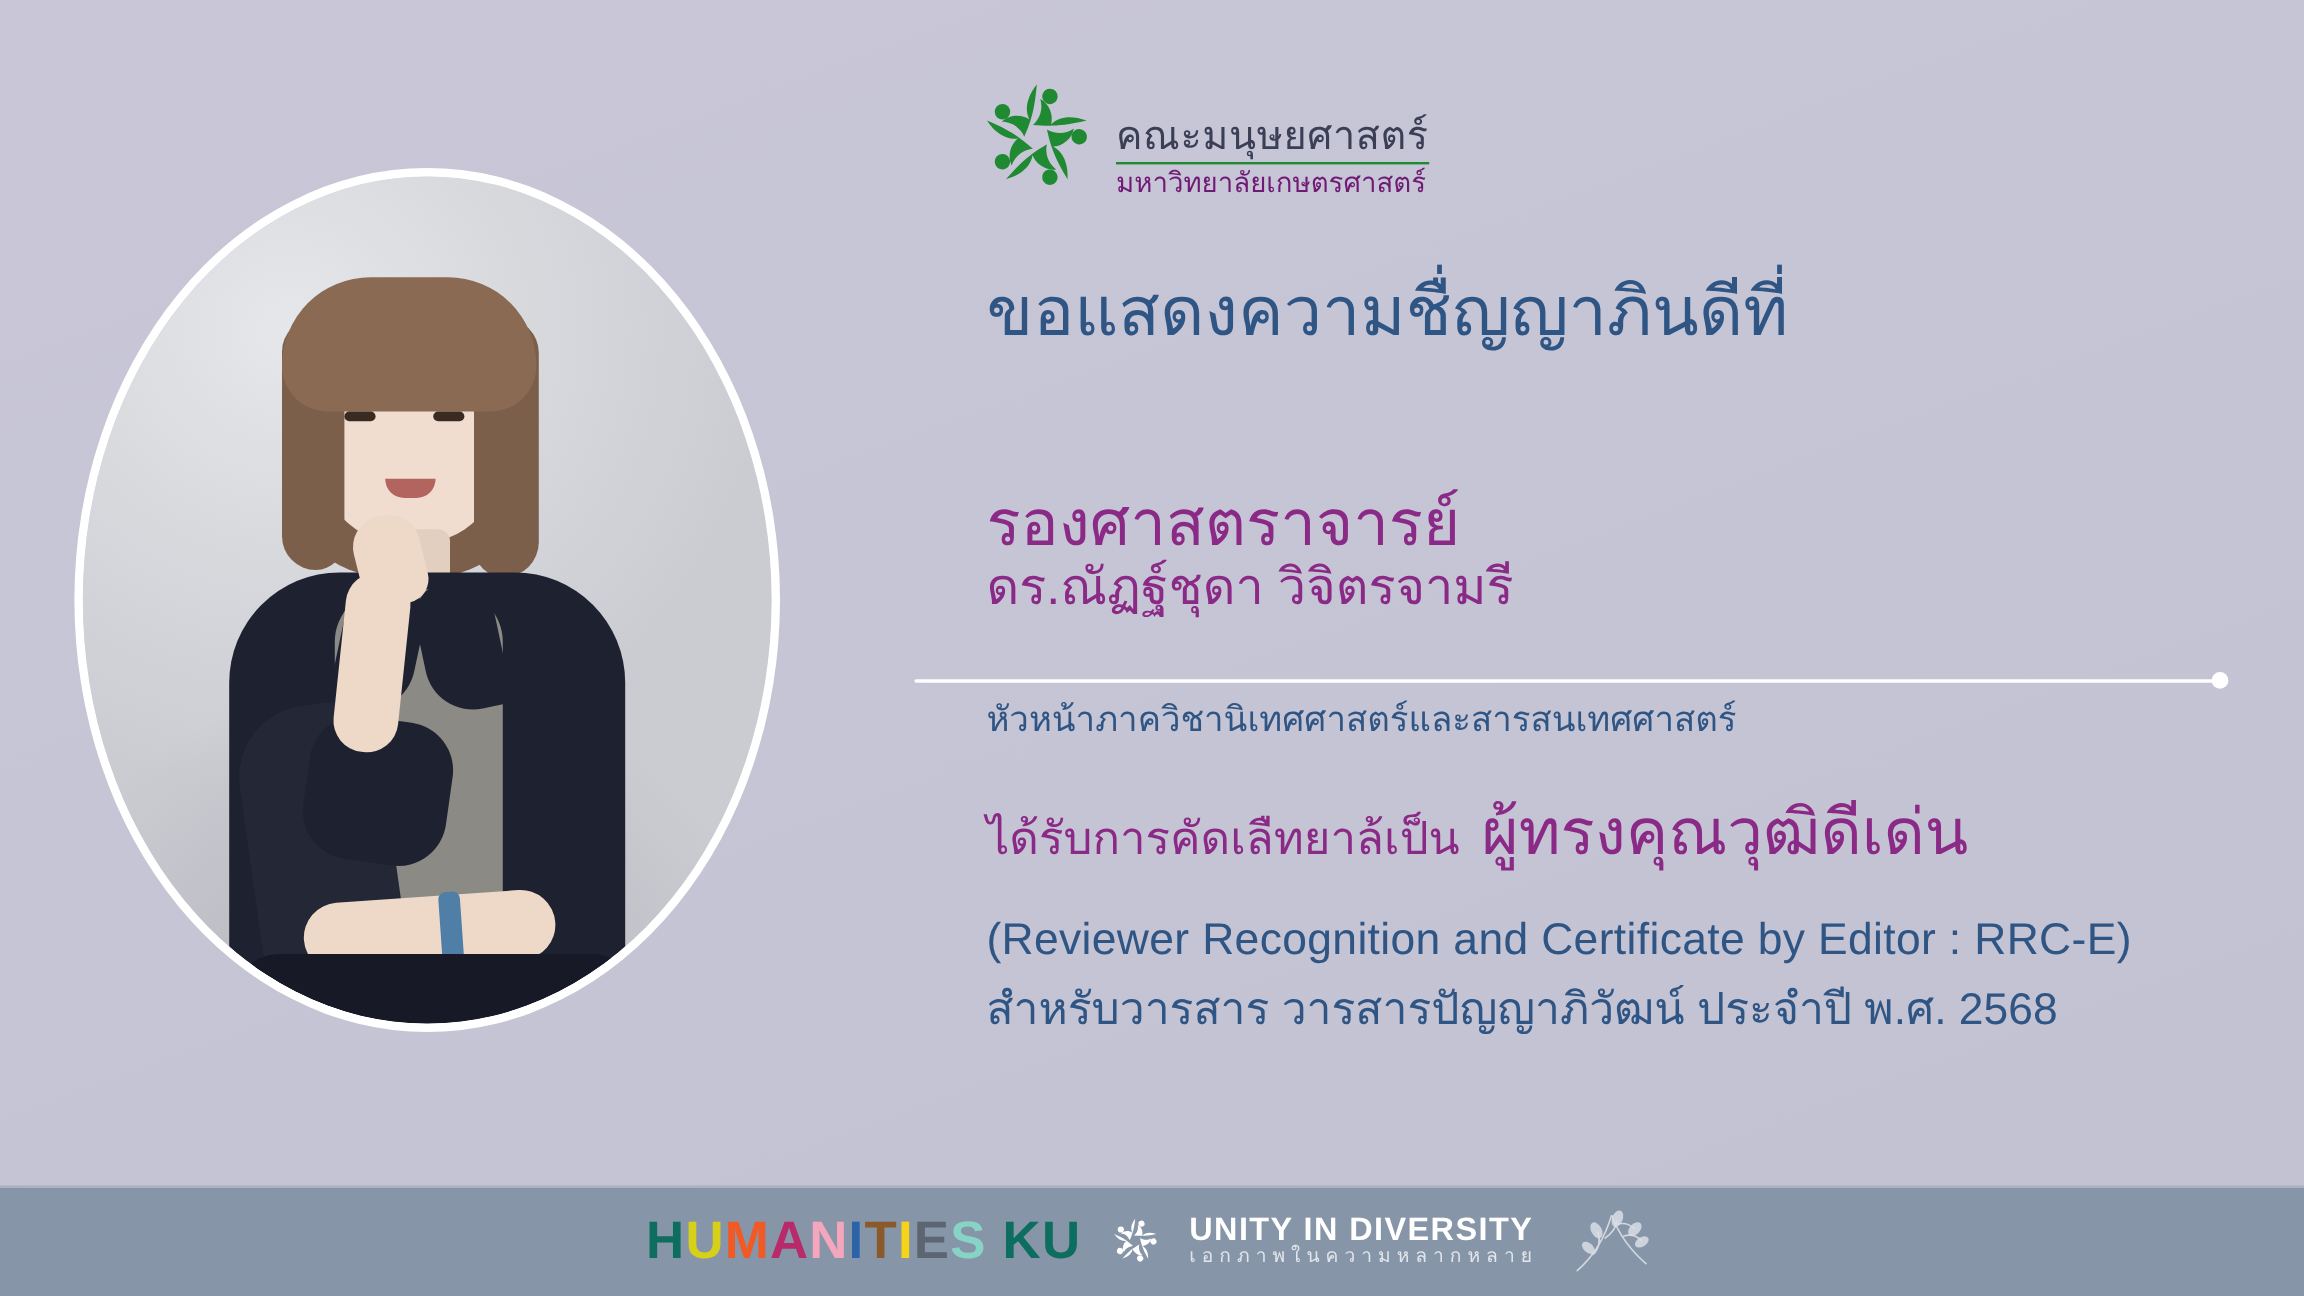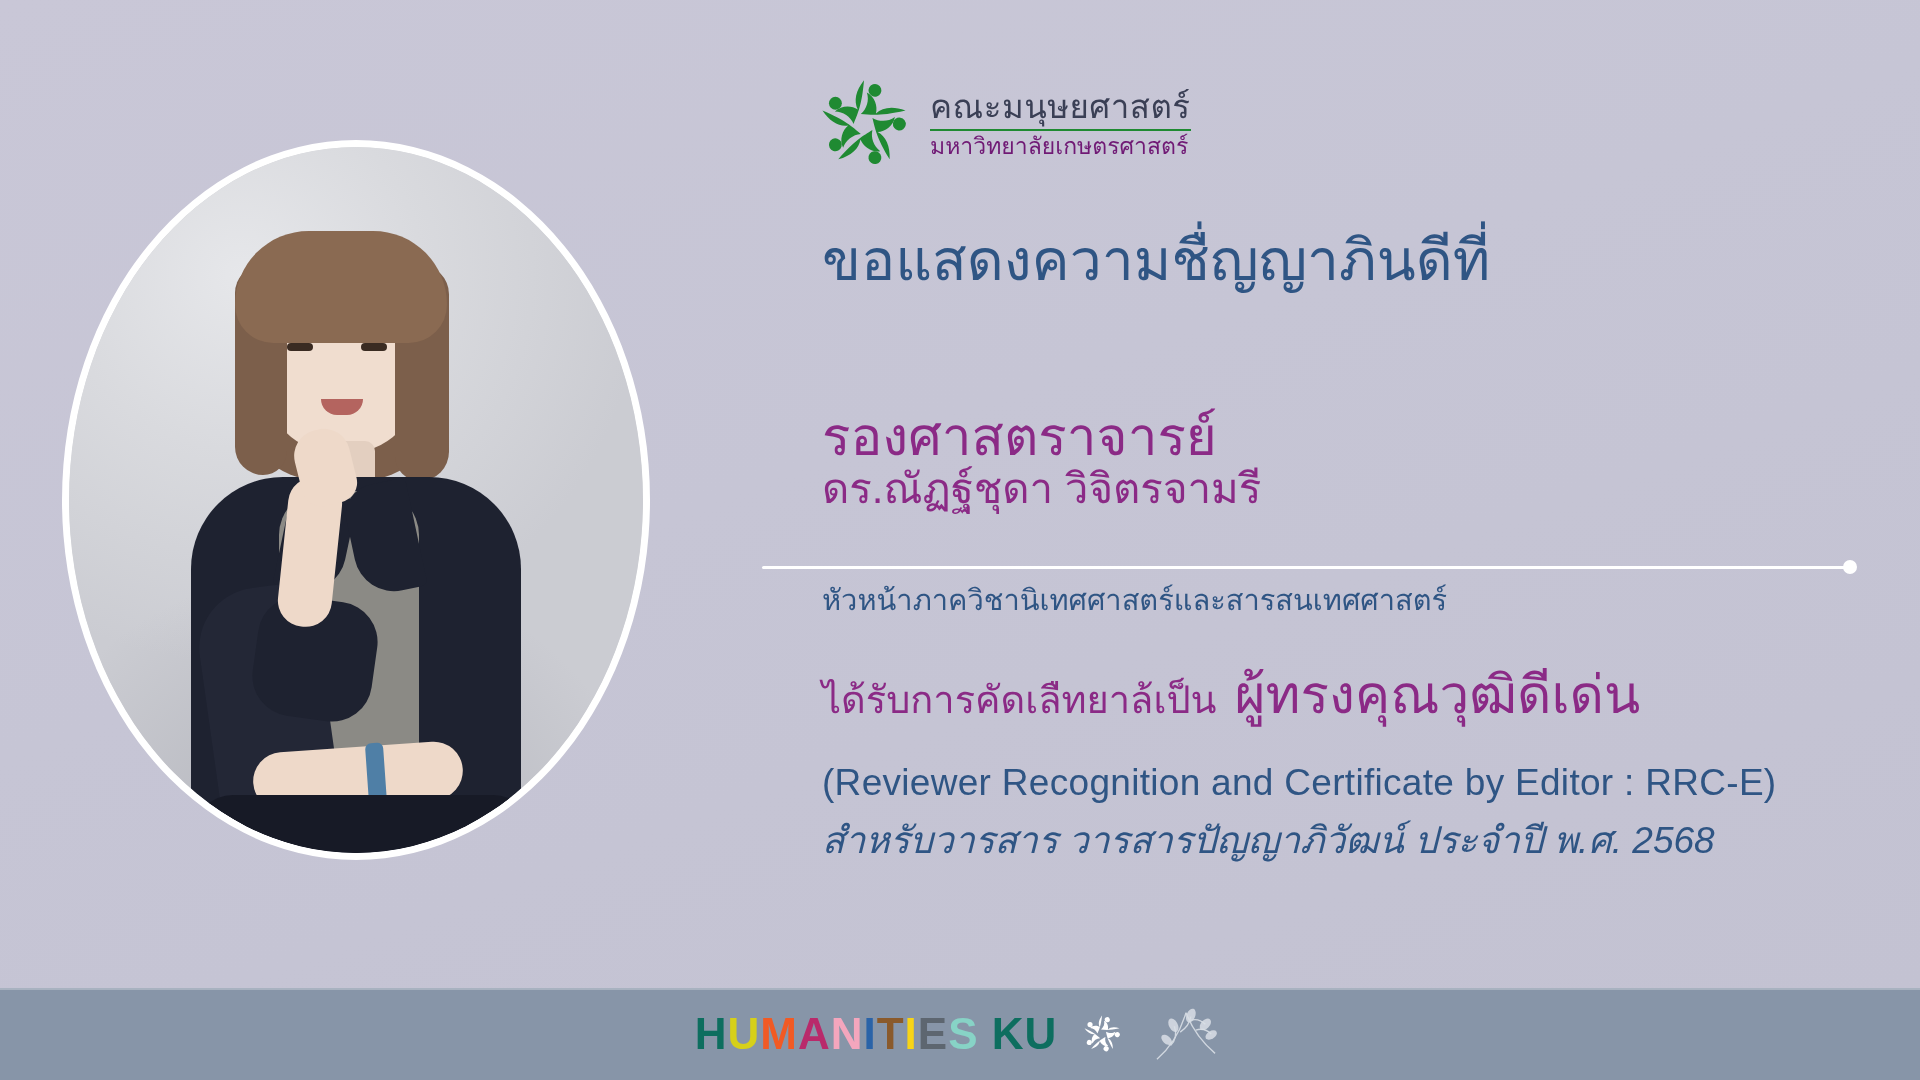--- a/index.html
+++ b/index.html
@@ -212,23 +212,23 @@
     left: 124px; top: 648px;
     width: 340px; height: 110px;
     background: #171a26;
     border-radius: 40px 40px 0 0;
   }
 
   
   .logo-block {
     position: absolute;
     left: 812px;
-    top: 72px;
+    top: 62px;
     display: flex;
-    align-items: center;
+    align-items: flex-end;
     gap: 14px;
   }
   .logo-mark { width: 104px; height: 104px; display: block; }
   .logo-text { display: flex; flex-direction: column; }
   .logo-line1 {
     font-size: 33px;
     color: #3a3f55;
     line-height: 1.12;
     letter-spacing: 0.5px;
     white-space: nowrap;
@@ -330,21 +330,20 @@
     letter-spacing: 0.3px;
     line-height: 1;
   }
   .journal-line {
     position: absolute;
     top: 822px; left: 0;
     font-size: 37px;
     color: #2f5584;
     white-space: nowrap;
     line-height: 1;
-    font-style: italic;
   }
 
   
   .footer-inner {
     position: absolute;
     left: 0; top: 988px;
     width: 1920px; height: 92px;
     display: flex;
     align-items: center;
     justify-content: center;
@@ -503,20 +502,24 @@
           <path d="M50 10 C43 19 41 28 45 35 C39 31 29 31 24 37 C31 37 37 42 40 49 C44 40 48 31 50 10 Z"></path>
           <circle cx="24" cy="29.5" r="5.6"></circle>
         </g>
         <g transform="rotate(288 50 50)">
           <path d="M50 10 C43 19 41 28 45 35 C39 31 29 31 24 37 C31 37 37 42 40 49 C44 40 48 31 50 10 Z"></path>
           <circle cx="24" cy="29.5" r="5.6"></circle>
         </g>
       </g>
     </svg>
 
+    <div class="unity-text">
+      <div class="unity-en">UNITY IN DIVERSITY</div>
+      <div class="unity-th">เอกภาพในความหลากหลาย</div>
+    </div>
 
     <svg class="deco-branch" viewBox="0 0 80 64">
       <g stroke="#e8ecf1" stroke-width="1.4" fill="none" opacity="0.9">
         <path d="M10 58 C24 46 34 30 40 10"></path>
         <path d="M40 10 C46 26 56 40 70 52"></path>
         <path d="M24 44 C30 38 30 30 28 24"></path>
         <path d="M34 30 C40 26 44 20 45 14"></path>
         <path d="M50 28 C56 26 62 28 66 32"></path>
         <path d="M44 18 C50 16 56 18 60 22"></path>
       </g>

